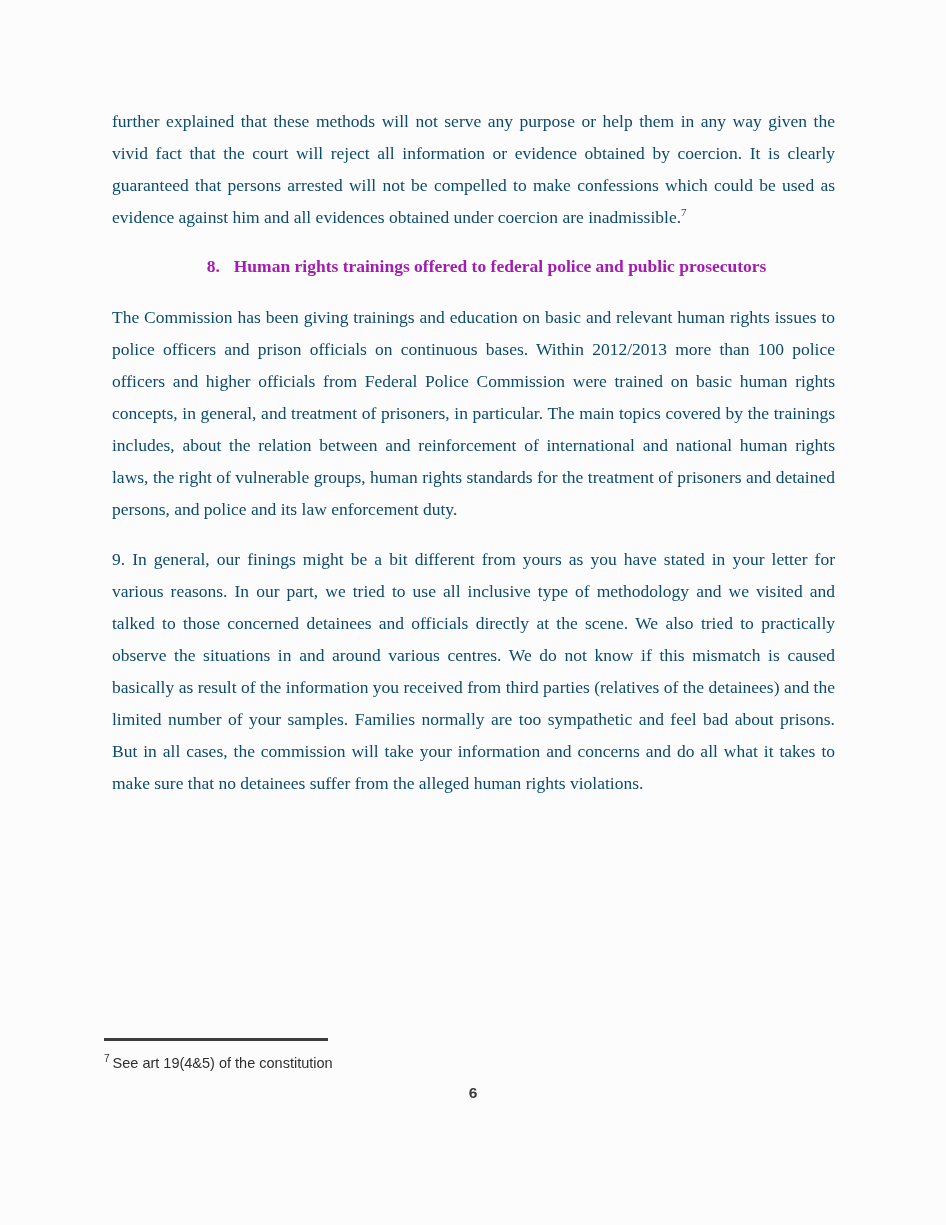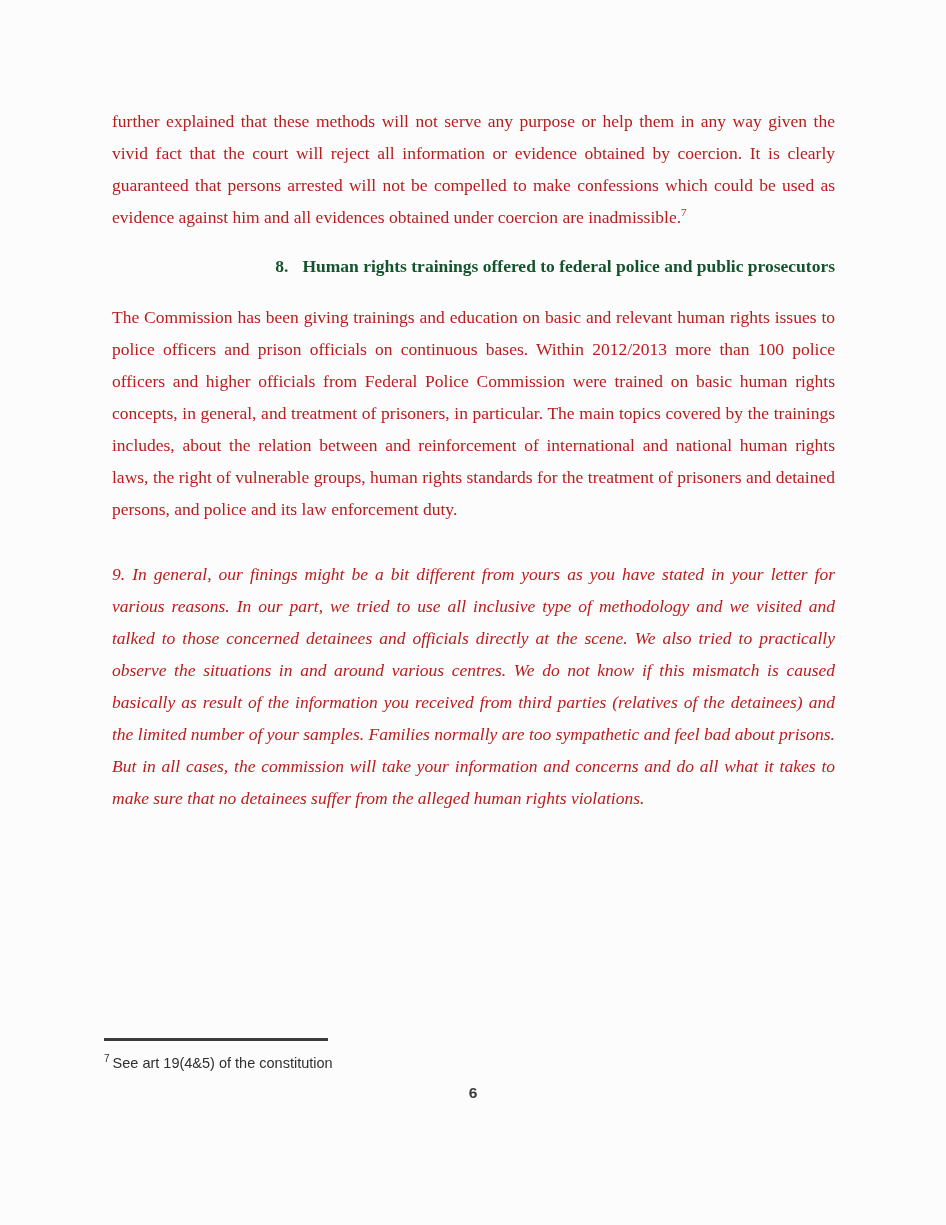--- a/index.html
+++ b/index.html
@@ -21,44 +21,43 @@
     position: absolute;
     top: 105px;
     left: 112px;
     width: 723px;
   }
   .body-text {
     margin: 0;
     font-size: 17.5px;
     line-height: 32px;
     text-align: justify;
-    color: #b91c1c;
+    color: #0c4a6e;
   }
   .fn-ref {
     font-size: 11px;
     line-height: 0;
     vertical-align: super;
   }
   .heading {
     margin: 17px 0 15px 26px;
     font-size: 17.5px;
     line-height: 32px;
     font-weight: bold;
-    color: #14532d;
-    text-align: right;
+    color: #a21caf;
+    text-align: center;
   }
   .heading .h-num {
     margin-right: 14px;
   }
   .para-spaced {
     margin-top: 19px;
   }
   .para-spaced-2 {
-    margin-top: 33px;
-    font-style: italic;
+    margin-top: 18px;
   }
   .footnote-area {
     position: absolute;
     top: 1038px;
     left: 104px;
     width: 400px;
   }
   .fn-rule {
     width: 224px;
     height: 3px;

